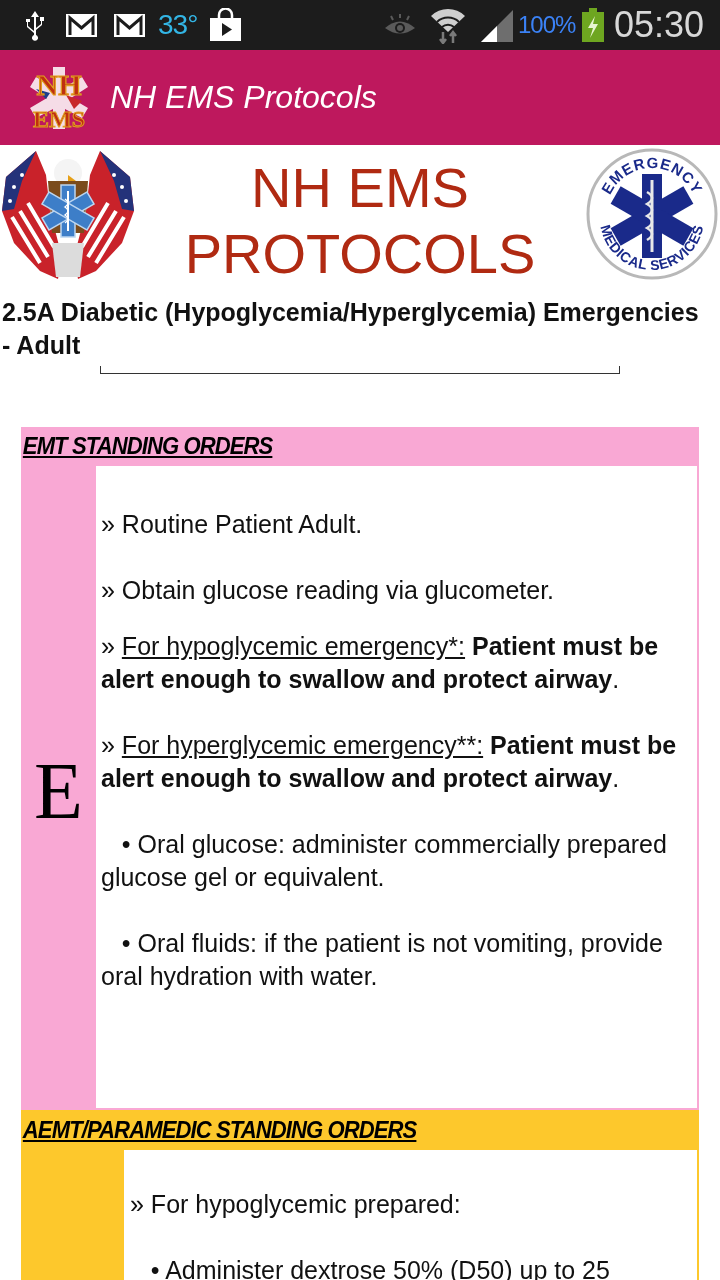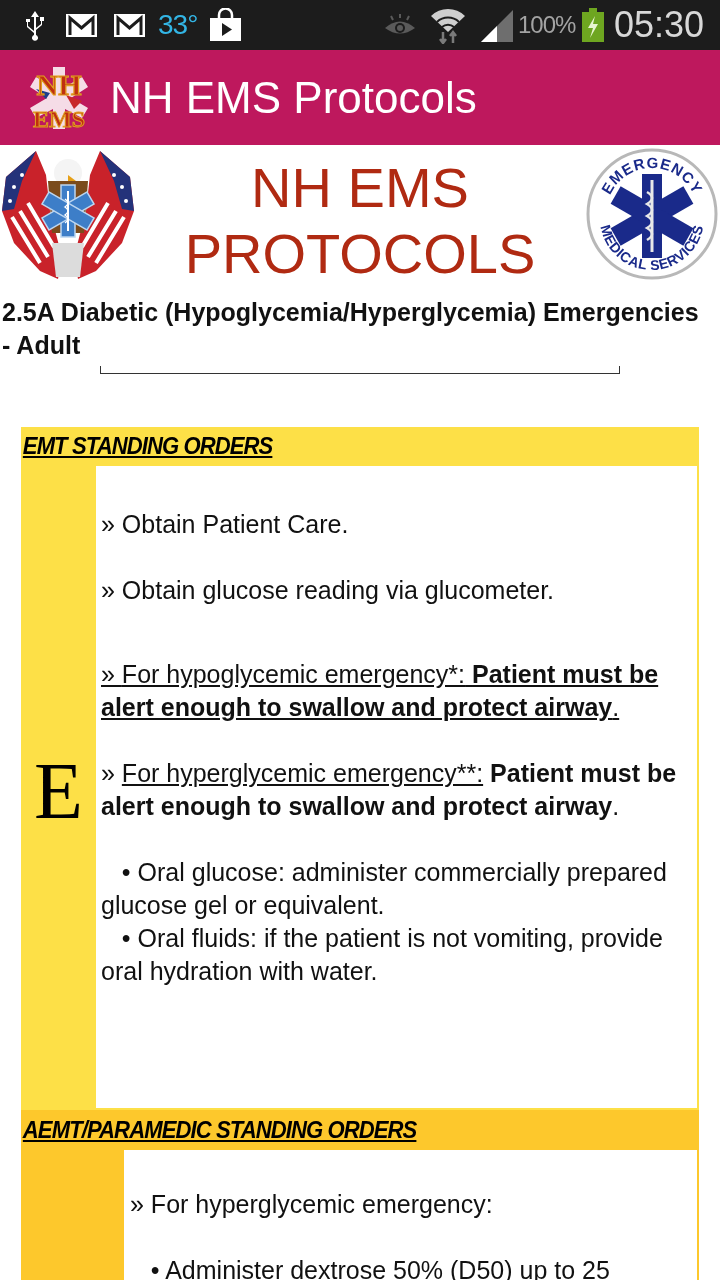--- a/index.html
+++ b/index.html
@@ -3,40 +3,40 @@
 <meta charset="utf-8">
 <style>
   * { box-sizing: border-box; margin: 0; padding: 0; }
   html, body { width: 720px; height: 1280px; overflow: hidden; background: #ffffff; }
   body { font-family: "Liberation Sans", sans-serif; position: relative; }
 
   
   .status-bar { position: absolute; top: 0; left: 0; width: 720px; height: 50px; background: #1c1c1c; display: flex; align-items: center; padding-left: 20px; }
   .sb-icon { position: absolute; top: 0; height: 50px; display: flex; align-items: center; justify-content: center; }
   .temp { color: #33b5e5; font-size: 28px; font-family: "Liberation Sans", sans-serif; letter-spacing: -1px; }
-  .pct { color: #a3a3a3; font-size: 24px; letter-spacing: -1px; }
+  .pct { color: #3b82f6; font-size: 24px; letter-spacing: -1px; }
   .clock { color: #d8d8d8; font-size: 36px; }
 
   
   .app-bar { position: absolute; top: 50px; left: 0; width: 720px; height: 95px; background: #be185d; display: flex; align-items: center; }
   .app-logo { position: absolute; left: 26px; top: 15px; width: 66px; height: 66px; }
-  .app-title { position: absolute; left: 110px; top: 0; height: 87px; line-height: 95px; color: #ffffff; font-size: 44px; }
+  .app-title { position: absolute; left: 110px; top: 0; height: 87px; line-height: 95px; color: #ffffff; font-size: 32px; font-style: italic; }
 
   
   .banner { position: absolute; top: 145px; left: 0; width: 720px; height: 140px; }
   .eagle { position: absolute; left: 0; top: 2px; width: 136px; height: 134px; }
   .ems-seal { position: absolute; left: 586px; top: 3px; width: 132px; height: 132px; }
   .banner-title { position: absolute; left: 150px; width: 420px; text-align: center; color: #b02a12; font-size: 56px; line-height: 66px; top: 10px; }
 
   .protocol-title { position: absolute; top: 296px; left: 2px; width: 700px; font-size: 25px; font-weight: bold; color: #111; line-height: 33px; }
   .rule { position: absolute; top: 366px; left: 100px; width: 520px; height: 8px; border-bottom: 1px solid #333; border-left: 1px solid #333; border-right: 1px solid #333; }
 
   
   .section { position: absolute; left: 21px; width: 678px; }
-  .emt { top: 427px; height: 683px; background: #fde047; }
+  .emt { top: 427px; height: 683px; background: #f9a8d4; }
   .sec-head { height: 38px; line-height: 38px; padding-left: 2px; font-size: 24px; font-weight: bold; font-style: italic; text-decoration: underline; color: #000; letter-spacing: -1px; transform: scaleX(0.92); transform-origin: left center; }
   .emt-body { position: absolute; left: 75px; top: 39px; width: 601px; height: 642px; background: #ffffff; padding: 4px 6px 0 5px; }
   .emt-letter { position: absolute; left: 0; top: 39px; width: 75px; height: 642px; display: flex; align-items: center; justify-content: center; font-family: "Liberation Serif", serif; font-size: 80px; color: #000; padding-top: 8px; }
   .para { font-size: 25px; line-height: 33px; color: #111; }
   .para u { text-decoration: underline; }
   .para b { font-weight: bold; }
 
   .aemt { top: 1110px; height: 200px; background: #fdc82c; }
   .aemt-body { position: absolute; left: 103px; top: 40px; width: 573px; height: 200px; background: #ffffff; padding: 0 6px; }
 </style>
@@ -176,37 +176,37 @@
 </div>
 
 <div class="protocol-title">2.5A Diabetic (Hypoglycemia/Hyperglycemia) Emergencies - Adult</div>
 <div class="rule"></div>
 
 <div class="section emt">
   <div class="sec-head">EMT STANDING ORDERS</div>
   <div class="emt-letter">E</div>
   <div class="emt-body">
     <p class="para" style="margin-top:38px;">
-      <span>» </span><span>Obtain Patient Care.</span>
+      <span>» </span><span>Routine Patient Adult.</span>
     </p>
     <p class="para" style="margin-top:33px;">
       <span>» </span><span>Obtain glucose reading via glucometer.</span>
     </p>
-    <p class="para" style="margin-top:51px;text-decoration:underline;">
+    <p class="para" style="margin-top:23px;">
       <span>» </span><u>For hypoglycemic emergency*:</u> <b>Patient must be alert enough to swallow and protect airway</b><span>.</span>
     </p>
     <p class="para" style="margin-top:33px;">
       <span>» </span><u>For hyperglycemic emergency**:</u> <b>Patient must be alert enough to swallow and protect airway</b><span>.</span>
     </p>
     <p class="para" style="margin-top:33px;white-space:pre-wrap;"><span>   • </span><span>Oral glucose: administer commercially prepared glucose gel or equivalent.</span></p>
-    <p class="para" style="white-space:pre-wrap;"><span>   • </span><span>Oral fluids: if the patient is not vomiting, provide oral hydration with water.</span></p>
+    <p class="para" style="margin-top:33px;white-space:pre-wrap;"><span>   • </span><span>Oral fluids: if the patient is not vomiting, provide oral hydration with water.</span></p>
   </div>
 </div>
 
 <div class="section aemt">
   <div class="sec-head" style="height:40px;line-height:40px;">AEMT/PARAMEDIC STANDING ORDERS</div>
   <div class="aemt-body">
     <p class="para" style="margin-top:38px;">
-      <span>» </span><span>For hyperglycemic emergency:</span>
+      <span>» </span><span>For hypoglycemic prepared:</span>
     </p>
     <p class="para" style="margin-top:33px;white-space:pre-wrap;"><span>   • </span><span>Administer dextrose 50% (D50) up to 25</span></p>
   </div>
 </div>
 
 </body></html>

